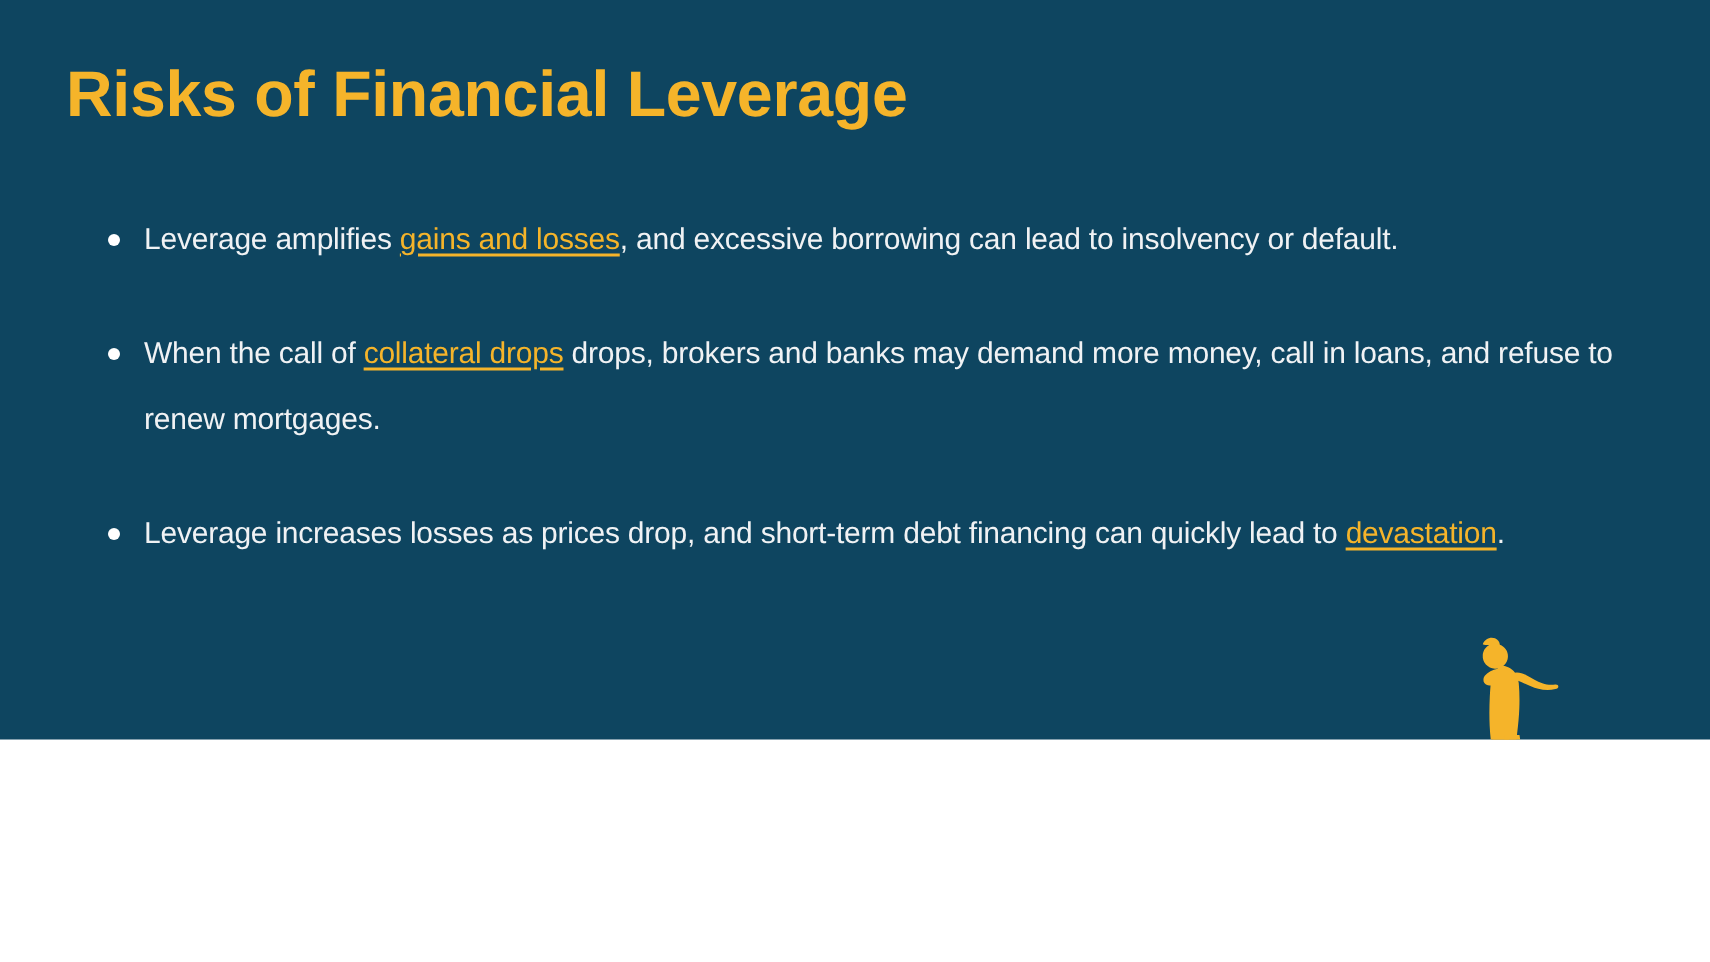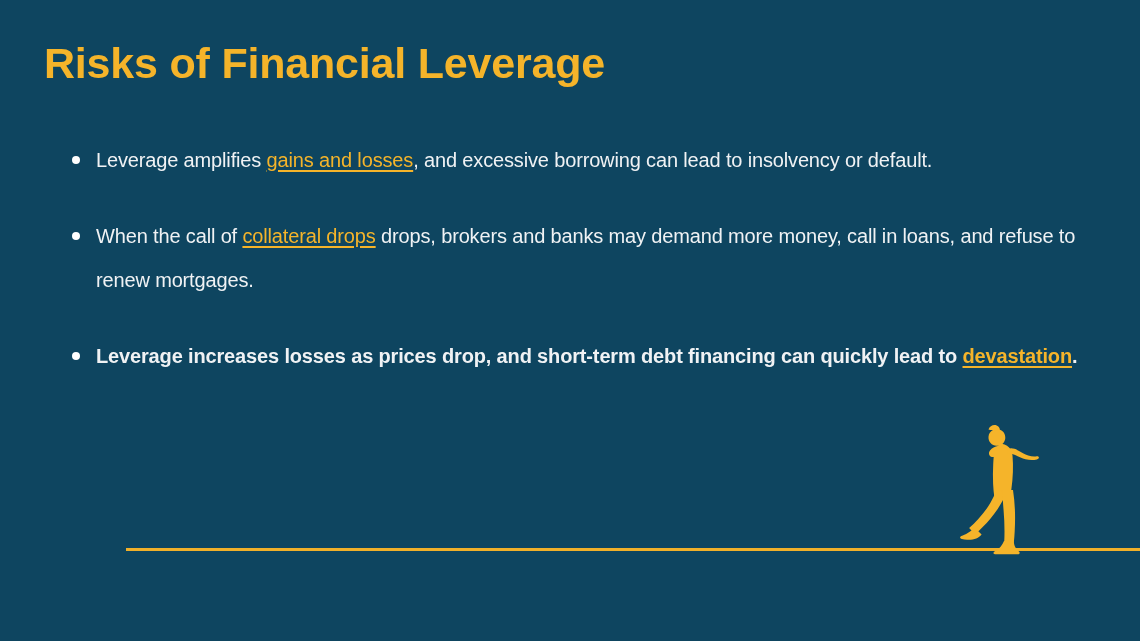--- a/index.html
+++ b/index.html
@@ -8,21 +8,21 @@
   }
   body {
     width: 1140px;
     height: 641px;
     overflow: hidden;
     font-family: "Liberation Sans", sans-serif;
   }
   #slide {
     position: relative;
     width: 1140px;
-    height: 641px;
+    height: 493px;
     background: #0e4560;
     overflow: hidden;
   }
 
   
   #slide-title {
     position: absolute;
     left: 44px;
     top: 40px;
     font-size: 43px;
@@ -44,21 +44,20 @@
     position: relative;
     padding-left: 34px;
     margin-bottom: 32px;
     color: #f0f2f4;
     font-size: 20px;
     line-height: 44px;
     letter-spacing: -0.15px;
   }
   .bullet-item:last-child {
     margin-bottom: 16px;
-    font-weight: bold;
   }
   .bullet-dot {
     position: absolute;
     left: 10px;
     top: 18px;
     width: 8px;
     height: 8px;
     border-radius: 50%;
     background: #ffffff;
   }

